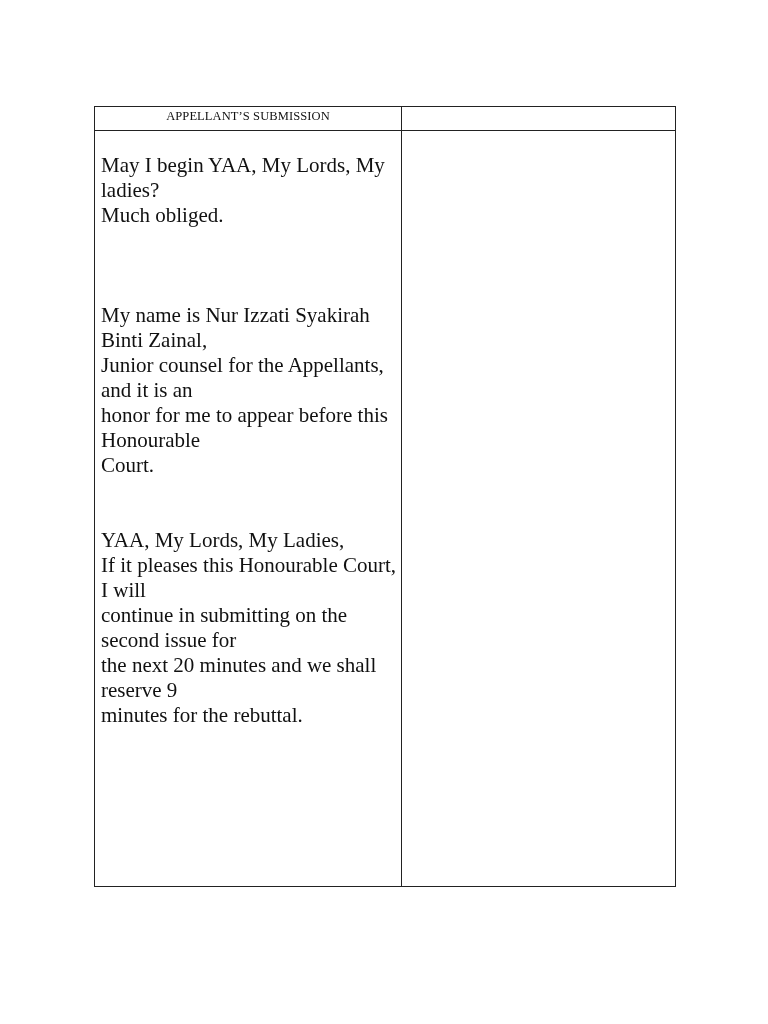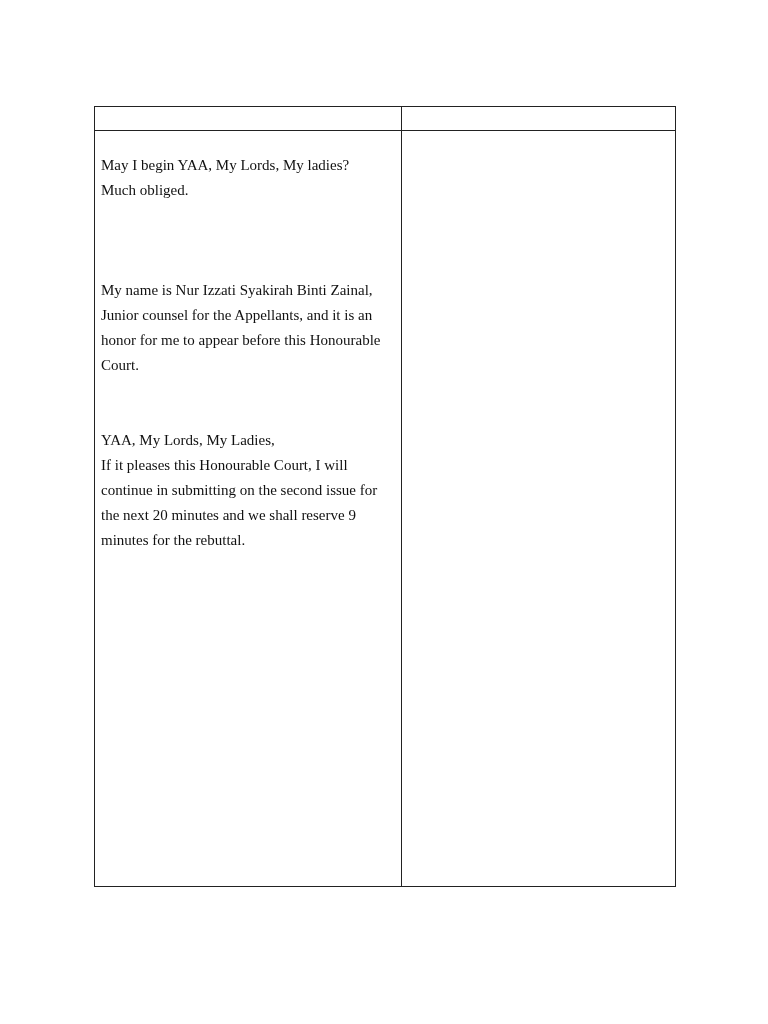--- a/index.html
+++ b/index.html
@@ -55,21 +55,21 @@
       text-align: center;
       letter-spacing: 0.1px;
     }
     .header-cell.left { left: 0; width: 306px; }
     .header-cell.right { left: 307px; width: 274px; }
     .body-left {
       position: absolute;
       left: 6px;
       top: 46px;
       width: 298px;
-      font-size: 15px;
+      font-size: 21px;
       line-height: 25px;
     }
     .para {
       margin: 0;
       white-space: pre-line;
     }
     .gap-1 { height: 25px; }
     .gap-2 { height: 50px; }
     .body-right {
       position: absolute;
@@ -78,20 +78,21 @@
       width: 272px;
       height: 754px;
     }
   </style>
 </head>
 <body>
 
 <div class="page">
   <div class="table">
     <div class="header-row">
+      <div class="header-cell left">APPELLANT’S SUBMISSION</div>
     </div>
     <div class="col-divider"></div>
 
     <div class="body-left">
       <p class="para">May I begin YAA, My Lords, My ladies?
 Much obliged.</p>
       <div class="gap-1"></div>
       <div class="gap-2"></div>
       <p class="para">My name is Nur Izzati Syakirah Binti Zainal,
 Junior counsel for the Appellants, and it is an

